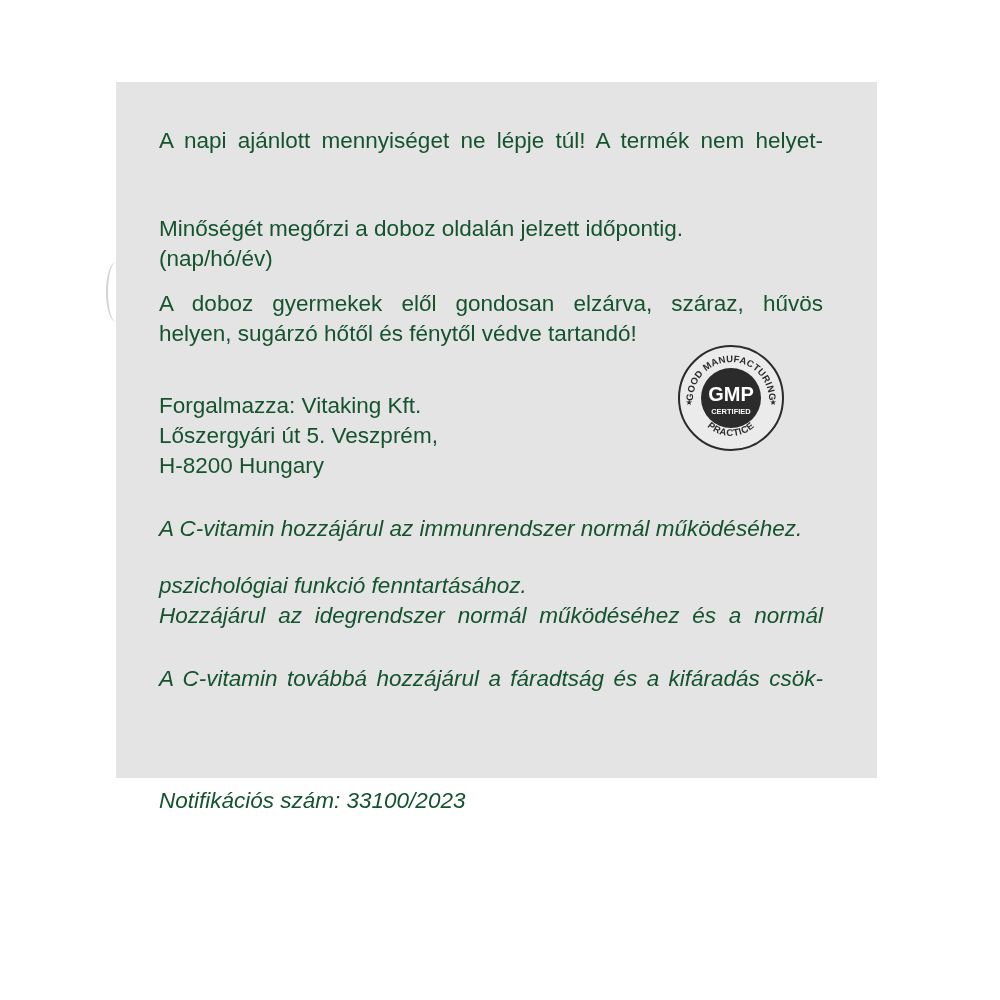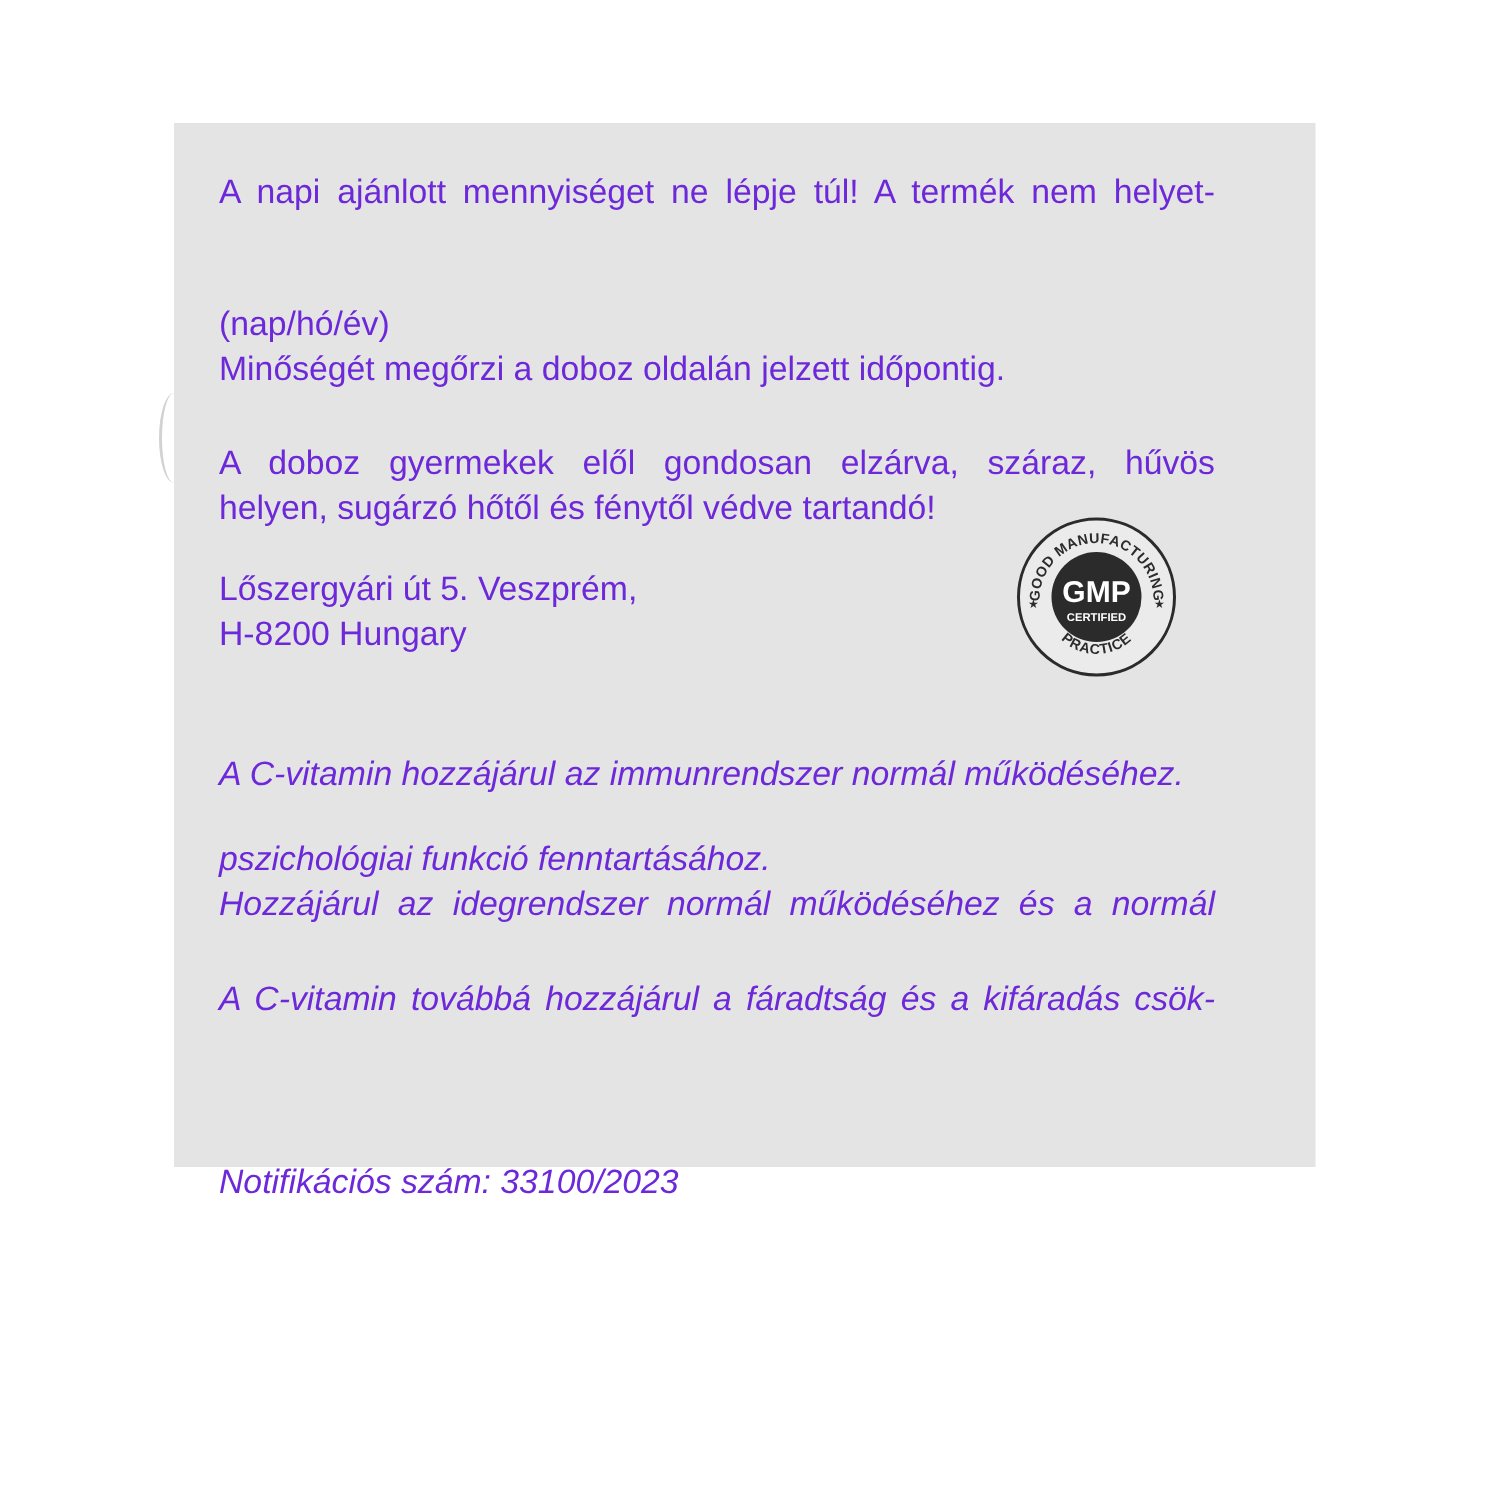--- a/index.html
+++ b/index.html
@@ -7,49 +7,50 @@
   .panel {
     position:absolute; left:116px; top:82px; width:761px; height:696px;
     background:#e4e4e4;
   }
   .edge-arc {
     position:absolute; left:106px; top:262px; width:18px; height:60px;
     border-left:2px solid #d2d2d2; border-radius:50%;
   }
   .p {
     position:absolute; left:146px; width:664px;
-    font-size:22.5px; line-height:30px; color:#6d28d9;
-    text-align:justify; margin:0;
+    font-size:22.5px; line-height:30px; color:#14532d;
+    text-align:justify; margin:13px;
   }
   .p.it { font-style:italic; }
   .line { display:block; }
   .just { text-align:justify; text-align-last:justify; }
   .badge { position:absolute; left:677px; top:344px; width:108px; height:108px; }
 </style>
 </head>
 <body>
 
 <div class="panel"></div>
 <div class="edge-arc"></div>
 
 <div class="p" style="top:113px;">
   <span class="line just">A napi ajánlott mennyiséget ne lépje túl! A termék nem helyet-</span>
 </div>
 
 <div class="p" style="top:201px;">
+  <span class="line">Minőségét megőrzi a doboz oldalán jelzett időpontig.</span>
   <span class="line">(nap/hó/év)</span>
-  <span class="line">Minőségét megőrzi a doboz oldalán jelzett időpontig.</span>
 </div>
 
-<div class="p" style="top:294px;">
+<div class="p" style="top:276px;">
   <span class="line just">A doboz gyermekek elől gondosan elzárva, száraz, hűvös</span>
   <span class="line">helyen, sugárzó hőtől és fénytől védve tartandó!</span>
 </div>
 
 <div class="p" style="top:378px;">
+  <span class="line">Forgalmazza: Vitaking Kft.</span>
   <span class="line">Lőszergyári út 5. Veszprém,</span>
   <span class="line">H-8200 Hungary</span>
 </div>
 
 <svg class="badge" viewBox="0 0 108 108">
   <defs>
     <path id="arcTop" d="M 16 56 A 38 38 0 0 1 92 56"></path>
     <path id="arcBot" d="M 20 58 A 34 34 0 0 0 88 58"></path>
   </defs>
   <circle cx="54" cy="54" r="52" fill="#ebebeb" stroke="#2b2b2b" stroke-width="2"></circle>

